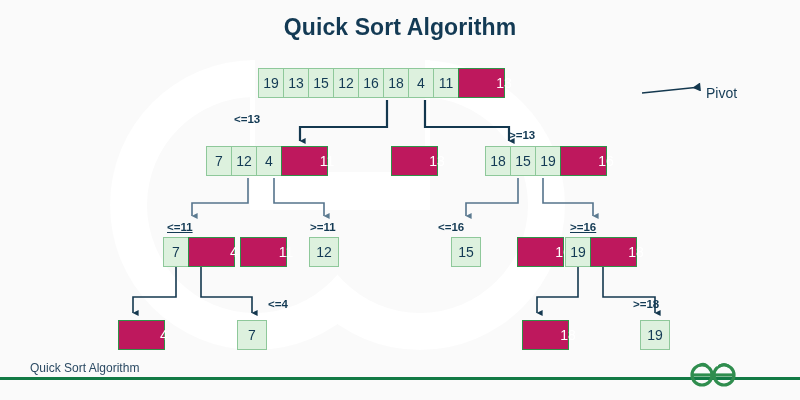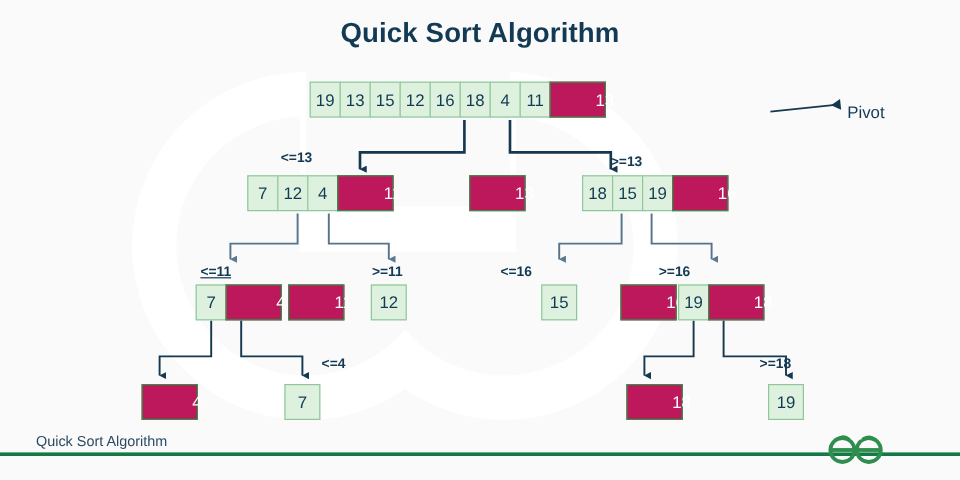--- a/index.html
+++ b/index.html
@@ -149,21 +149,21 @@
     <div class="cell">15</div>
     <div class="cell">12</div>
     <div class="cell">16</div>
     <div class="cell">18</div>
     <div class="cell">4</div>
     <div class="cell">11</div>
     <div class="cell pivot">13</div>
   </div>
   <div class="pivot-lbl" style="left:706px; top:85px;">Pivot</div>
 
-  <div class="lbl" style="left:234px; top:126px;text-align:center;">&lt;=13</div>
+  <div class="lbl" style="left:234px; top:113px;text-align:center;">&lt;=13</div>
   <div class="array" style="left:206px; top:146px;">
     <div class="cell">7</div>
     <div class="cell">12</div>
     <div class="cell">4</div>
     <div class="cell pivot">11</div>
   </div>
 
   <div class="array single" style="left:391px; top:146px;">
     <div class="cell pivot">13</div>
   </div>
@@ -184,30 +184,30 @@
 
   <div class="array single" style="left:240px; top:237px;">
     <div class="cell pivot">11</div>
   </div>
 
   <div class="lbl" style="left:310px; top:221px;">&gt;=11</div>
   <div class="array single" style="left:309px; top:237px;">
     <div class="cell">12</div>
   </div>
 
-  <div class="lbl" style="left:417px; top:221px;">&lt;=16</div>
+  <div class="lbl" style="left:438px; top:221px;">&lt;=16</div>
   <div class="array single" style="left:451px; top:237px;">
     <div class="cell">15</div>
   </div>
 
   <div class="array single" style="left:517px; top:237px;">
     <div class="cell pivot">16</div>
   </div>
 
-  <div class="lbl" style="left:549px; top:221px;">&gt;=16</div>
+  <div class="lbl" style="left:570px; top:221px;text-decoration:underline;">&gt;=16</div>
   <div class="array" style="left:565px; top:237px;">
     <div class="cell">19</div>
     <div class="cell pivot">18</div>
   </div>
 
   <div class="array single" style="left:118px; top:320px;">
     <div class="cell pivot">4</div>
   </div>
 
   <div class="lbl" style="left:268px; top:298px;">&lt;=4</div>

